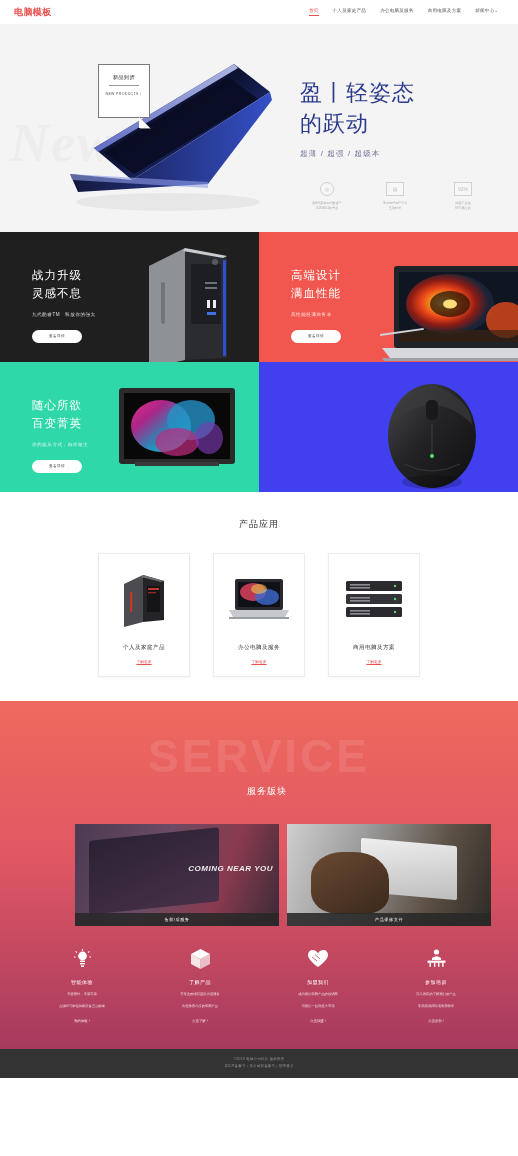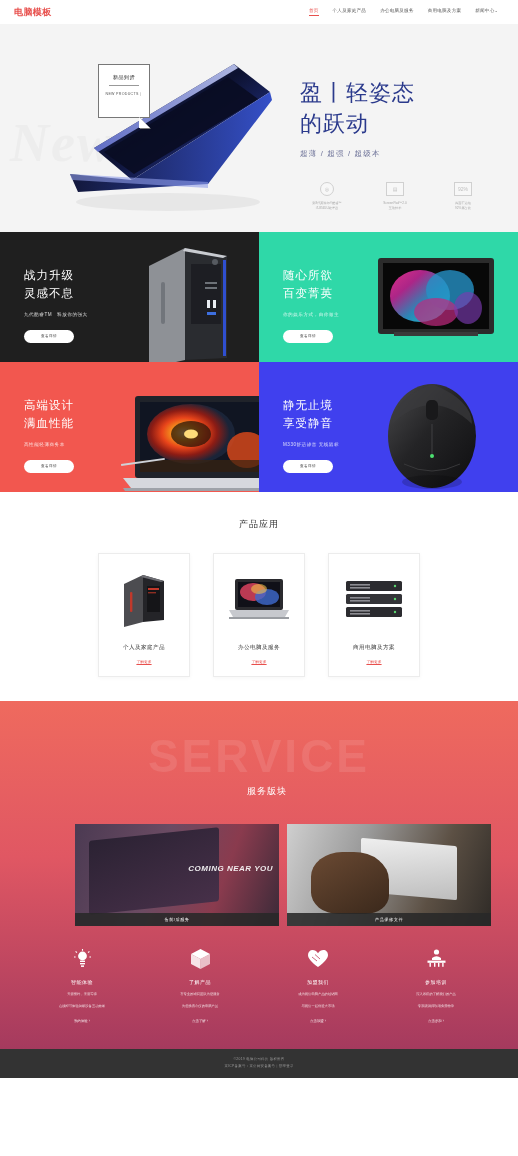--- a/index.html
+++ b/index.html
@@ -65,21 +65,21 @@
   .feat-ic.round{ border-radius:50%; width:14px;height:14px;}
   .feat-tx{ font-size:3.2px; color:#a8a8a8; line-height:1.7; }
 
   
   .panels{ display:grid; grid-template-columns:1fr 1fr; }
   .panel{ height:130px; position:relative; overflow:hidden; }
   .p-dark{ background:#1f1f1f; }
   .p-red{ background:#f2574f; }
   .p-teal{ background:#2fd8a8; }
   .p-blue{ background:#4040ee; }
-  .p-copy{ position:absolute; left:24px; top:34px; z-index:3; }
+  .p-copy{ position:absolute; left:32px; top:34px; z-index:3; }
   .p-h{ font-size:11.5px; color:#fff; line-height:1.6; letter-spacing:1px; }
   .p-s{ font-size:4.6px; color:rgba(255,255,255,.82); margin-top:9px; letter-spacing:.5px;}
   .p-btn{
     margin-top:13px; width:50px;height:13px; border-radius:7px; background:#fff;
     display:flex;align-items:center;justify-content:center;
     font-size:3.6px; color:#444; letter-spacing:.4px;
   }
   .p-teal .p-btn,.p-blue .p-btn{ background:#fff; }
 
   .pc-tower{ position:absolute; right:28px; top:6px; width:86px;height:130px; }
@@ -240,46 +240,20 @@
       <rect x="62" y="62" width="3" height="8" fill="#e9edf2"></rect>
       <rect x="68" y="62" width="3" height="8" fill="#e9edf2"></rect>
       <rect x="62" y="74" width="9" height="3" fill="#3d6fe0"></rect>
       <rect x="78" y="22" width="3" height="96" fill="#2f4fd0"></rect>
       <rect x="16" y="44" width="4" height="42" rx="2" fill="#71757b"></rect>
     </svg>
     <div class="p-copy">
       <div class="p-h">战力升级</div>
       <div class="p-h">灵感不息</div>
       <div class="p-s">九代酷睿TM　释放你的强大</div>
-      <div class="p-btn">查看详情</div>
-    </div>
-  </div>
-
-  <div class="panel p-teal">
-    <svg class="tablet" viewBox="0 0 120 82">
-      <defs>
-        <linearGradient id="ink" x1="0" y1="0" x2="1" y2="1">
-          <stop offset="0%" stop-color="#e8318f"></stop>
-            <stop offset="30%" stop-color="#b5278e"></stop>
-          <stop offset="60%" stop-color="#2a8fc0"></stop>
-            <stop offset="100%" stop-color="#1bd2d6"></stop>
-        </linearGradient>
-      </defs>
-      <rect x="2" y="2" width="116" height="76" rx="3" fill="#2b2b2b"></rect>
-      <rect x="7" y="7" width="106" height="66" fill="#080808"></rect>
-      <ellipse cx="44" cy="40" rx="30" ry="26" fill="url(#ink)" opacity=".95"></ellipse>
-      <ellipse cx="74" cy="34" rx="24" ry="20" fill="#2591c5" opacity=".8"></ellipse>
-      <ellipse cx="60" cy="56" rx="22" ry="14" fill="#c0297f" opacity=".7"></ellipse>
-      <ellipse cx="92" cy="52" rx="14" ry="16" fill="#7b3bb0" opacity=".65"></ellipse>
-      <rect x="18" y="76" width="84" height="4" fill="#3a3a3a"></rect>
-    </svg>
-    <div class="p-copy">
-      <div class="p-h">随心所欲</div>
-      <div class="p-h">百变菁英</div>
-      <div class="p-s">你的娱乐方式，由你做主</div>
       <div class="p-btn">查看详情</div>
     </div>
   </div>
 
   <div class="panel p-red">
     <svg class="laptop-red" viewBox="0 0 150 105">
       <defs>
         <radialGradient id="swirl" cx="42%" cy="48%" r="52%">
           <stop offset="0%" stop-color="#ffe9a8"></stop>
             <stop offset="22%" stop-color="#f6a21e"></stop>
@@ -300,43 +274,63 @@
       <rect x="2" y="74" width="44" height="2" transform="rotate(-8 2 74)" fill="#cfd2d7"></rect>
     </svg>
     <div class="p-copy">
       <div class="p-h">高端设计</div>
       <div class="p-h">满血性能</div>
       <div class="p-s">高性能轻薄商务本</div>
       <div class="p-btn">查看详情</div>
     </div>
   </div>
 
+  <div class="panel p-teal">
+    <svg class="tablet" viewBox="0 0 120 82">
+      <defs>
+        <linearGradient id="ink" x1="0" y1="0" x2="1" y2="1">
+          <stop offset="0%" stop-color="#e8318f"></stop>
+            <stop offset="30%" stop-color="#b5278e"></stop>
+          <stop offset="60%" stop-color="#2a8fc0"></stop>
+            <stop offset="100%" stop-color="#1bd2d6"></stop>
+        </linearGradient>
+      </defs>
+      <rect x="2" y="2" width="116" height="76" rx="3" fill="#2b2b2b"></rect>
+      <rect x="7" y="7" width="106" height="66" fill="#080808"></rect>
+      <ellipse cx="44" cy="40" rx="30" ry="26" fill="url(#ink)" opacity=".95"></ellipse>
+      <ellipse cx="74" cy="34" rx="24" ry="20" fill="#2591c5" opacity=".8"></ellipse>
+      <ellipse cx="60" cy="56" rx="22" ry="14" fill="#c0297f" opacity=".7"></ellipse>
+      <ellipse cx="92" cy="52" rx="14" ry="16" fill="#7b3bb0" opacity=".65"></ellipse>
+      <rect x="18" y="76" width="84" height="4" fill="#3a3a3a"></rect>
+    </svg>
+    <div class="p-copy">
+      <div class="p-h">随心所欲</div>
+      <div class="p-h">百变菁英</div>
+      <div class="p-s">你的娱乐方式，由你做主</div>
+      <div class="p-btn">查看详情</div>
+    </div>
+  </div>
+
   <div class="panel p-blue">
     <svg class="mouse" viewBox="0 0 96 112">
       <defs>
         <linearGradient id="mg" x1="0" y1="0" x2="1" y2="1">
           <stop offset="0%" stop-color="#4a4a4c"></stop>
             <stop offset="45%" stop-color="#242426"></stop>
           <stop offset="100%" stop-color="#0e0e10"></stop>
         </linearGradient>
       </defs>
       <ellipse cx="48" cy="58" rx="44" ry="52" fill="url(#mg)"></ellipse>
       <path d="M8 46 Q48 8 88 46 Q88 22 48 6 Q8 22 8 46Z" fill="#3b3b3d" opacity=".7"></path>
       <rect x="42" y="22" width="12" height="20" rx="5" fill="#19191b"></rect>
       <line x1="48" y1="46" x2="48" y2="80" stroke="#3c3c3e" stroke-width="1.2"></line>
       <circle cx="48" cy="78" r="2" fill="#4ce070"></circle>
       <ellipse cx="48" cy="104" rx="30" ry="7" fill="#000" opacity=".18"></ellipse>
       <path d="M20 86 q28 14 56 0" stroke="#38383a" stroke-width="1" fill="none"></path>
     </svg>
-    <div class="p-copy">
-      <div class="p-h">静无止境</div>
-      <div class="p-h">享受静音</div>
-      <div class="p-s">M330舒适静音 无线鼠标</div>
-      <div class="p-btn">查看详情</div>
-    </div>
   </div>
 </div>
 
 <div class="apps">
   <div class="sec-title">产品应用</div>
   <div class="app-row">
 
     <div class="app-card">
       <div class="app-img">
         <svg width="46" height="58" viewBox="0 0 46 58">

